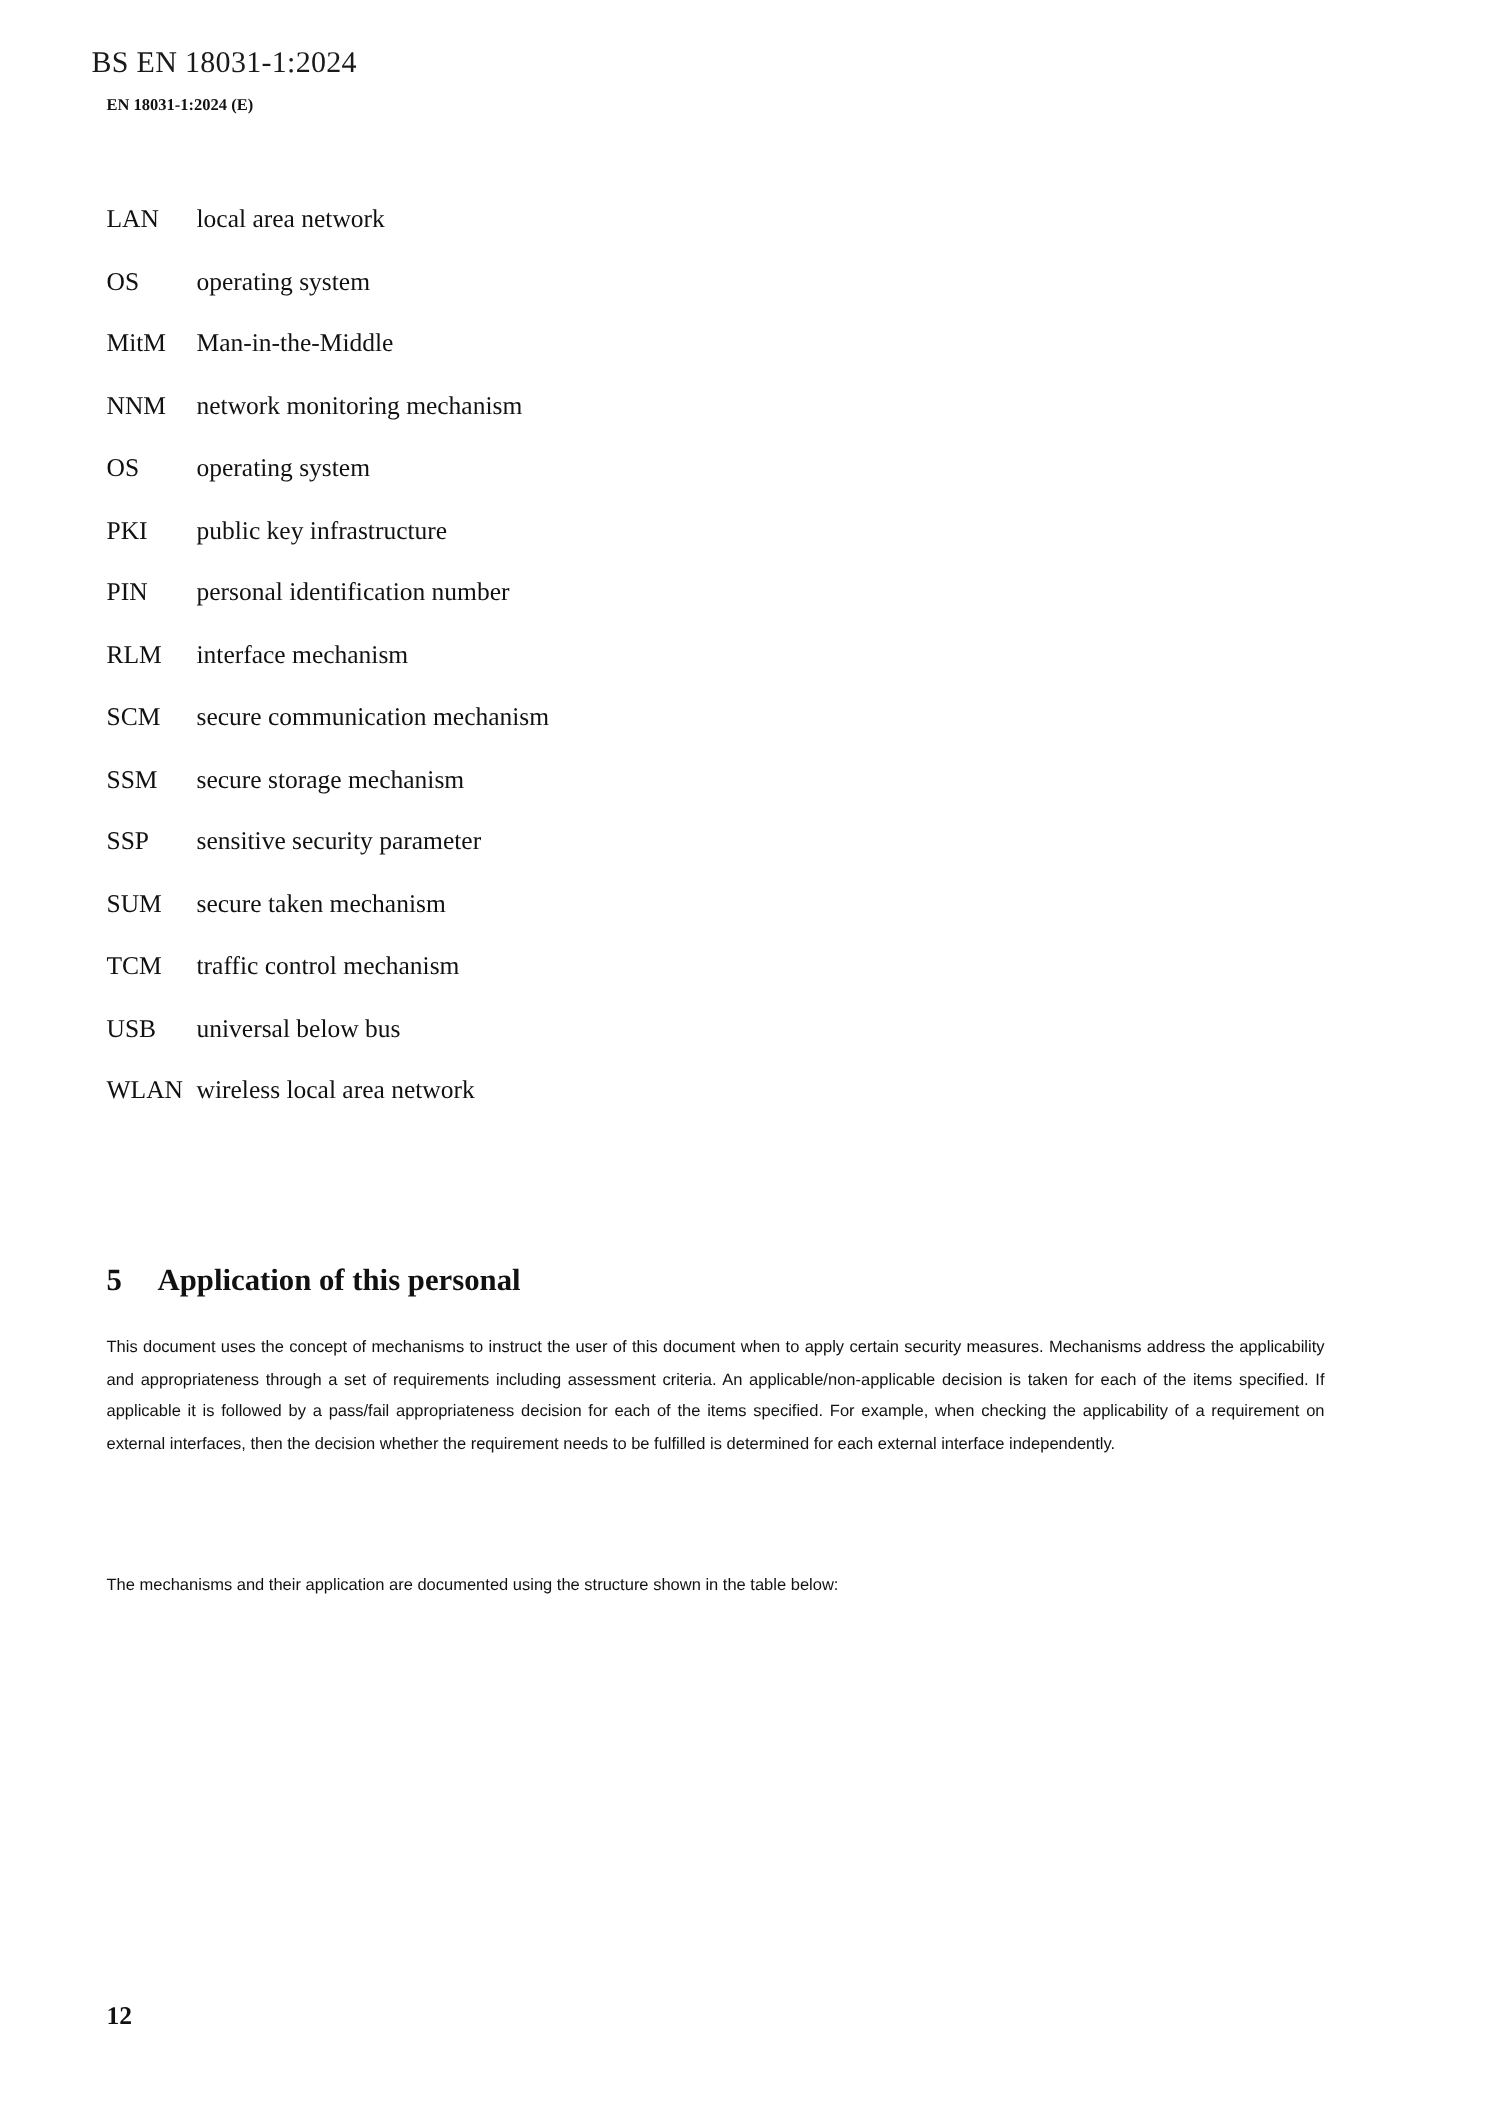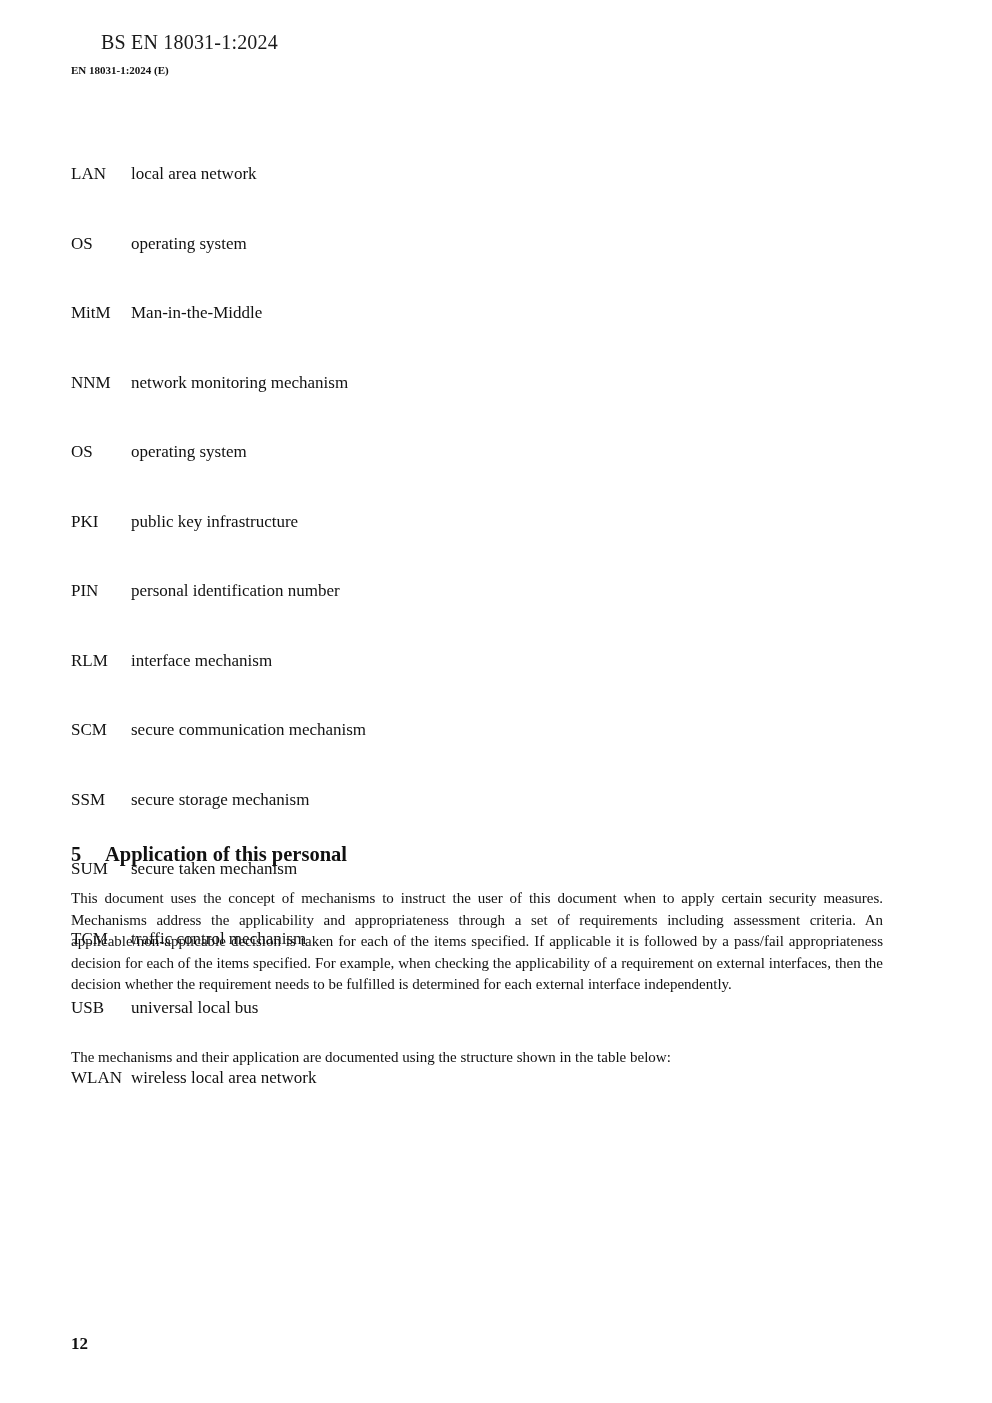--- a/index.html
+++ b/index.html
@@ -5,42 +5,41 @@
     html, body { margin: 0; padding: 0; background: #ffffff; }
     body {
       width: 992px; height: 1403px; position: relative; overflow: hidden;
       font-family: "DejaVu Serif", "Liberation Serif", serif;
       color: #111111;
     }
     .bs-header {
       position: absolute; left: 61px; top: 31px;
       font-family: "Liberation Serif", serif; font-size: 20px; color: #1a1a1a;
       letter-spacing: 0.2px;
-      margin-left: 40px;
     }
     .en-header {
       position: absolute; left: 71px; top: 64px;
       font-family: "Liberation Serif", serif; font-weight: bold; font-size: 11px;
     }
     .abbr-list { position: absolute; left: 71px; top: 136px; }
     .abbr-row {
       height: 41.5px; display: flex; align-items: flex-start;
-      font-family: "Liberation Serif", serif; font-size: 17px; margin-top: 28px;
+      font-family: "Liberation Serif", serif; font-size: 17px;
     }
     .abbr-term { width: 60px; }
     .abbr-def { }
     .section-heading {
       position: absolute; left: 71px; top: 843px;
       font-family: "Liberation Serif", serif; font-weight: bold; font-size: 20.5px;
       display: flex;
     }
     .section-heading .num { width: 34px; }
     .para {
       position: absolute; left: 71px; width: 812px;
-      font-family: Liberation Serif, serif; font-size: 15px; line-height: 21.5px;
+      font-family: Liberation Sans, sans-serif; font-size: 11px; line-height: 21.5px;
       text-align: justify;
     }
     .para1 { top: 888px; }
     .para2 { top: 1047px; }
     .page-number {
       position: absolute; left: 71px; top: 1334px;
       font-family: "Liberation Serif", serif; font-weight: bold; font-size: 17px;
     }
   </style>
 </head>
@@ -84,30 +83,34 @@
     </div>
   <div class="abbr-row">
       <span class="abbr-term">SCM</span>
       <span class="abbr-def">secure communication mechanism</span>
     </div>
   <div class="abbr-row">
       <span class="abbr-term">SSM</span>
       <span class="abbr-def">secure storage mechanism</span>
     </div>
   <div class="abbr-row">
+      <span class="abbr-term">SSP</span>
+      <span class="abbr-def">sensitive security parameter</span>
+    </div>
+  <div class="abbr-row">
       <span class="abbr-term">SUM</span>
       <span class="abbr-def">secure taken mechanism</span>
     </div>
   <div class="abbr-row">
       <span class="abbr-term">TCM</span>
       <span class="abbr-def">traffic control mechanism</span>
     </div>
   <div class="abbr-row">
       <span class="abbr-term">USB</span>
-      <span class="abbr-def">universal local bus</span>
+      <span class="abbr-def">universal below bus</span>
     </div>
   <div class="abbr-row">
       <span class="abbr-term">WLAN</span>
       <span class="abbr-def">wireless local area network</span>
     </div>
 </div>
 
 <div class="section-heading">
   <span class="num">5</span>
   <span>Application of this personal</span>

